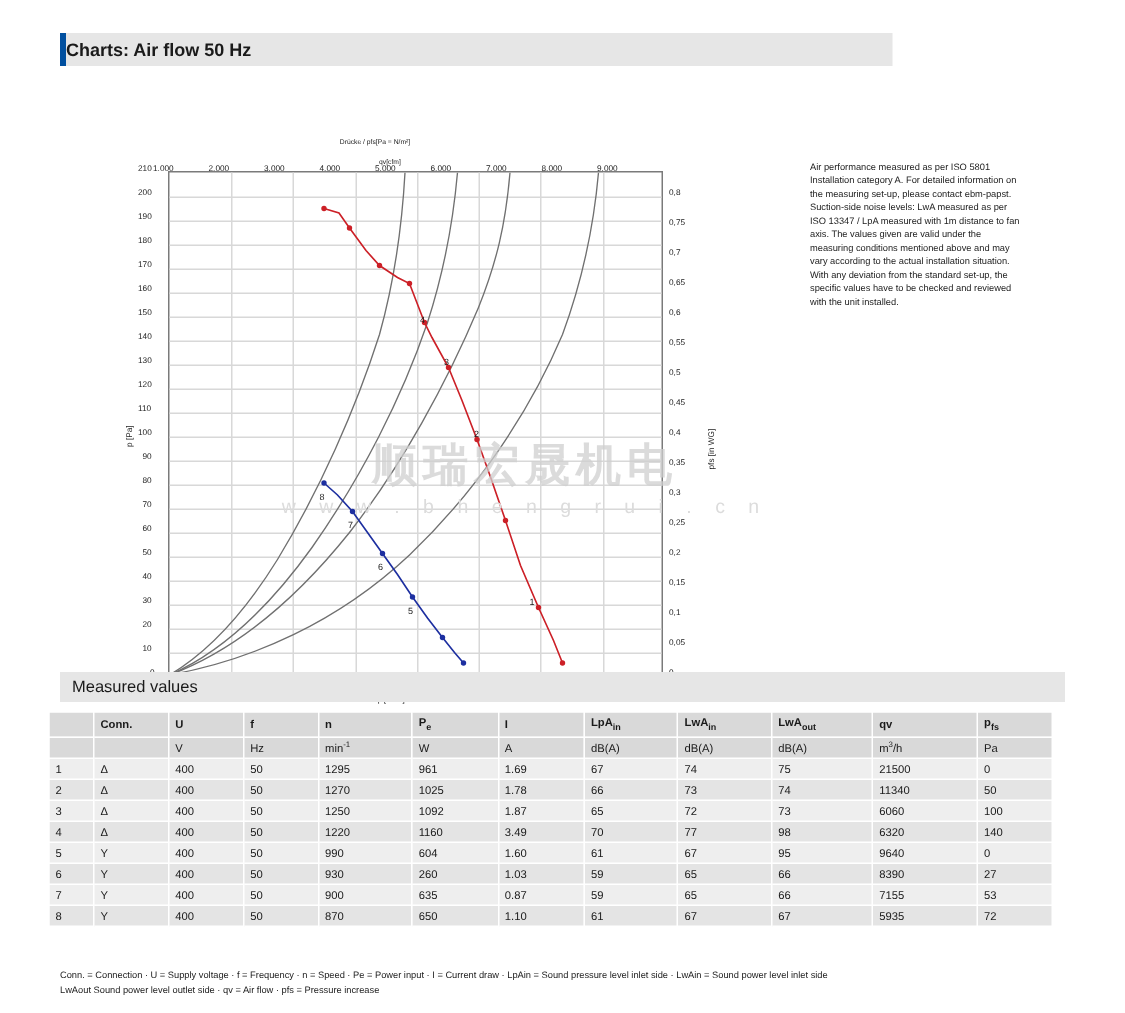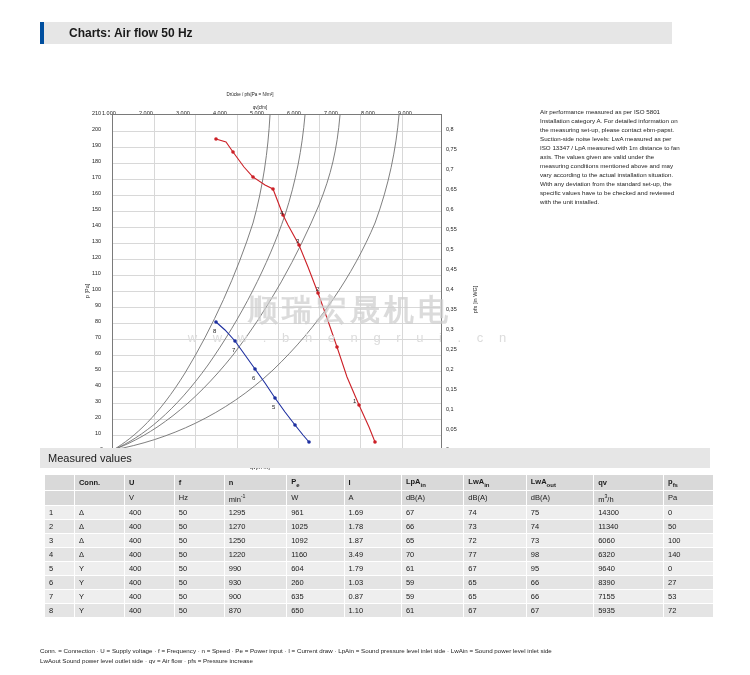--- a/index.html
+++ b/index.html
@@ -6,26 +6,26 @@
   body{
     width:750px;height:675px;
     background:#ffffff;
     font-family:"Liberation Sans",sans-serif;
     color:#1a1a1a;
     position:relative;
     overflow:hidden;
   }
   .section-title{
     position:absolute;
-    left:40px; top:22px; width:632px; height:22px;
+    left:40px; top:22px; width:555px; height:22px;
     background:#e6e6e6;
     border-left:4px solid #004f9f;
     font-size:12px; font-weight:bold;
     line-height:22px;
-    padding-left:25px;
+    padding-left:0;
     box-sizing:border-box;
   }
   
   .chart-area{
     position:absolute;
     left:40px; top:48px; width:490px; height:380px;
   }
   .plot{
     position:absolute;
     left:72px; top:66px; width:330px; height:335px;
@@ -65,21 +65,21 @@
     text-align:center;color:#dcdcdc;font-size:13px;letter-spacing:6px;
     pointer-events:none;
   }
   
   .mv-title{
     position:absolute;left:40px;top:448px;width:670px;height:20px;
     background:#e6e6e6;font-size:11px;line-height:20px;padding-left:8px;
     box-sizing:border-box;
   }
   table.mv{
-    position:absolute;left:44px;top:474px;
+    position:absolute;left:32px;top:474px;
     border-collapse:collapse;font-size:7.5px;width:670px;
   }
   table.mv th, table.mv td{
     border:1px solid #ffffff;
     padding:2px 4px;
     text-align:left;
     height:13px;
     box-sizing:border-box;
   }
   table.mv thead th{background:#d9d9d9;font-weight:bold;}
@@ -282,21 +282,21 @@
         <td>1</td>
         <td>Δ</td>
         <td>400</td>
         <td>50</td>
         <td>1295</td>
         <td>961</td>
         <td>1.69</td>
         <td>67</td>
         <td>74</td>
         <td>75</td>
-        <td>14300</td>
+        <td>21500</td>
         <td>0</td>
       </tr>
     <tr>
         <td>2</td>
         <td>Δ</td>
         <td>400</td>
         <td>50</td>
         <td>1270</td>
         <td>1025</td>
         <td>1.78</td>
@@ -334,21 +334,21 @@
         <td>6320</td>
         <td>140</td>
       </tr>
     <tr>
         <td>5</td>
         <td>Y</td>
         <td>400</td>
         <td>50</td>
         <td>990</td>
         <td>604</td>
-        <td>1.79</td>
+        <td>1.60</td>
         <td>61</td>
         <td>67</td>
         <td>95</td>
         <td>9640</td>
         <td>0</td>
       </tr>
     <tr>
         <td>6</td>
         <td>Y</td>
         <td>400</td>

